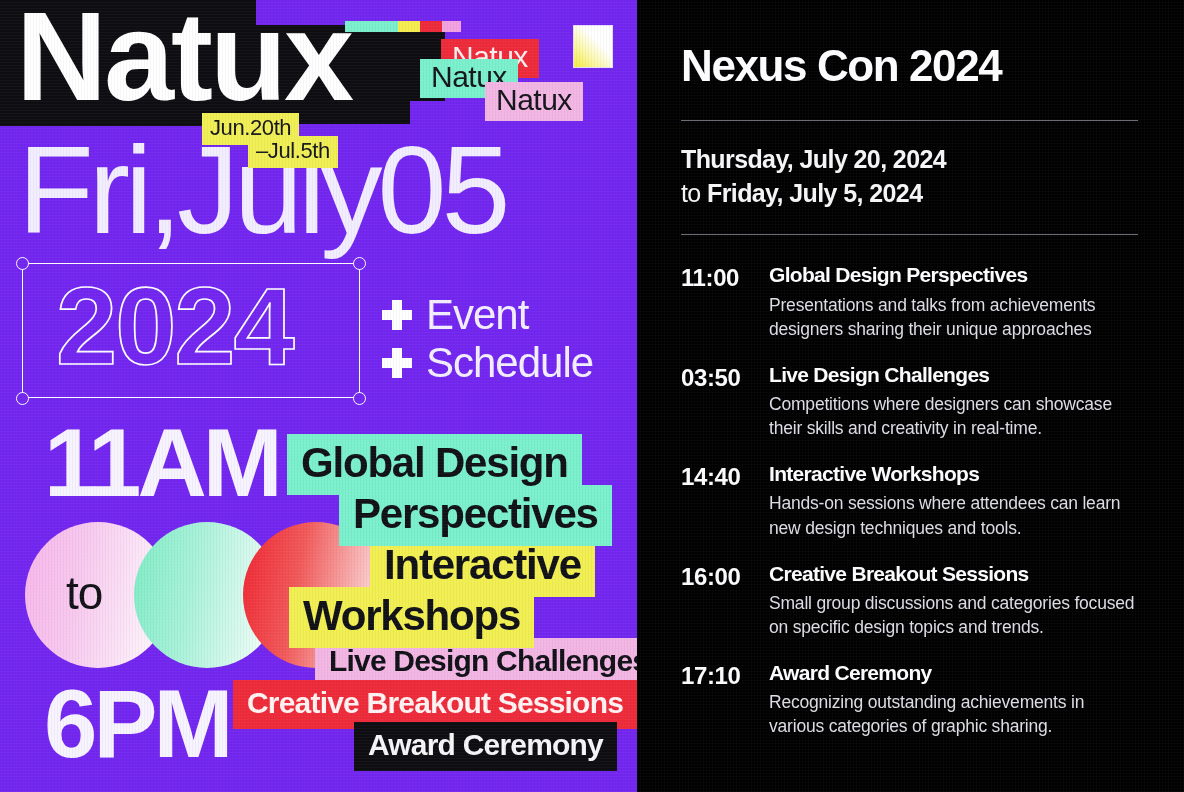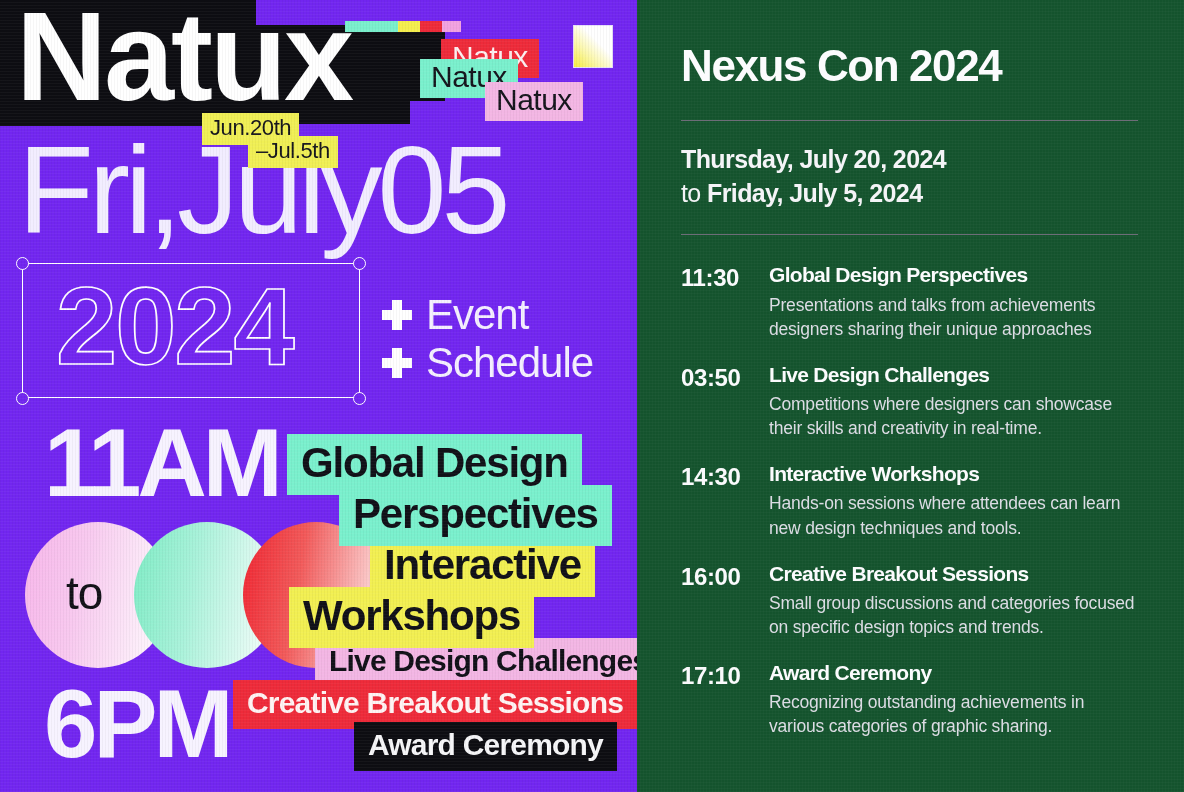--- a/index.html
+++ b/index.html
@@ -360,51 +360,51 @@
 
     <div class="sess sess-1" style="background: rgb(122, 240, 205); color: rgb(17, 17, 24);">Global Design</div>
     <div class="sess sess-2" style="background: rgb(122, 240, 205); color: rgb(17, 17, 24);">Perspectives</div>
     <div class="sess sess-3" style="background: rgb(242, 239, 82); color: rgb(17, 17, 24);">Interactive</div>
     <div class="sess sess-4" style="background: rgb(242, 239, 82); color: rgb(17, 17, 24);">Workshops</div>
     <div class="sess sess-5" style="background: rgb(243, 182, 228); color: rgb(17, 17, 24);">Live Design Challenges</div>
     <div class="sess sess-6" style="background: rgb(238, 43, 58); color: rgb(255, 243, 243);">Creative Breakout Sessions</div>
     <div class="sess sess-7" style="background: rgb(13, 13, 18); color: rgb(246, 246, 248);">Award Ceremony</div>
   </div>
 
-  <div id="panel" style="background: #14532d;">
+  <div id="panel" style="background: #000000;">
     <div class="panel-inner">
 
       <h1 class="panel-title">Nexus Con 2024</h1>
 
       <div class="rule"></div>
 
       <div class="date-block">
         <div class="l1">Thursday, July 20, 2024</div>
         <div class="l2"><span class="to">to </span><span>Friday, July 5, 2024</span></div>
       </div>
 
       <div class="rule2"></div>
 
       <div class="sched" id="sched-list">
           <div class="sched-item">
-            <div class="sched-time">11:30</div>
+            <div class="sched-time">11:00</div>
             <div class="sched-body">
               <div class="sched-title">Global Design Perspectives</div>
               <div class="sched-desc">Presentations and talks from achievements designers sharing their unique approaches</div>
             </div>
           </div>
           <div class="sched-item">
             <div class="sched-time">03:50</div>
             <div class="sched-body">
               <div class="sched-title">Live Design Challenges</div>
               <div class="sched-desc">Competitions where designers can showcase their skills and creativity in real-time.</div>
             </div>
           </div>
           <div class="sched-item">
-            <div class="sched-time">14:30</div>
+            <div class="sched-time">14:40</div>
             <div class="sched-body">
               <div class="sched-title">Interactive Workshops</div>
               <div class="sched-desc">Hands-on sessions where attendees can learn new design techniques and tools.</div>
             </div>
           </div>
           <div class="sched-item">
             <div class="sched-time">16:00</div>
             <div class="sched-body">
               <div class="sched-title">Creative Breakout Sessions</div>
               <div class="sched-desc">Small group discussions and categories focused on specific design topics and trends.</div>

